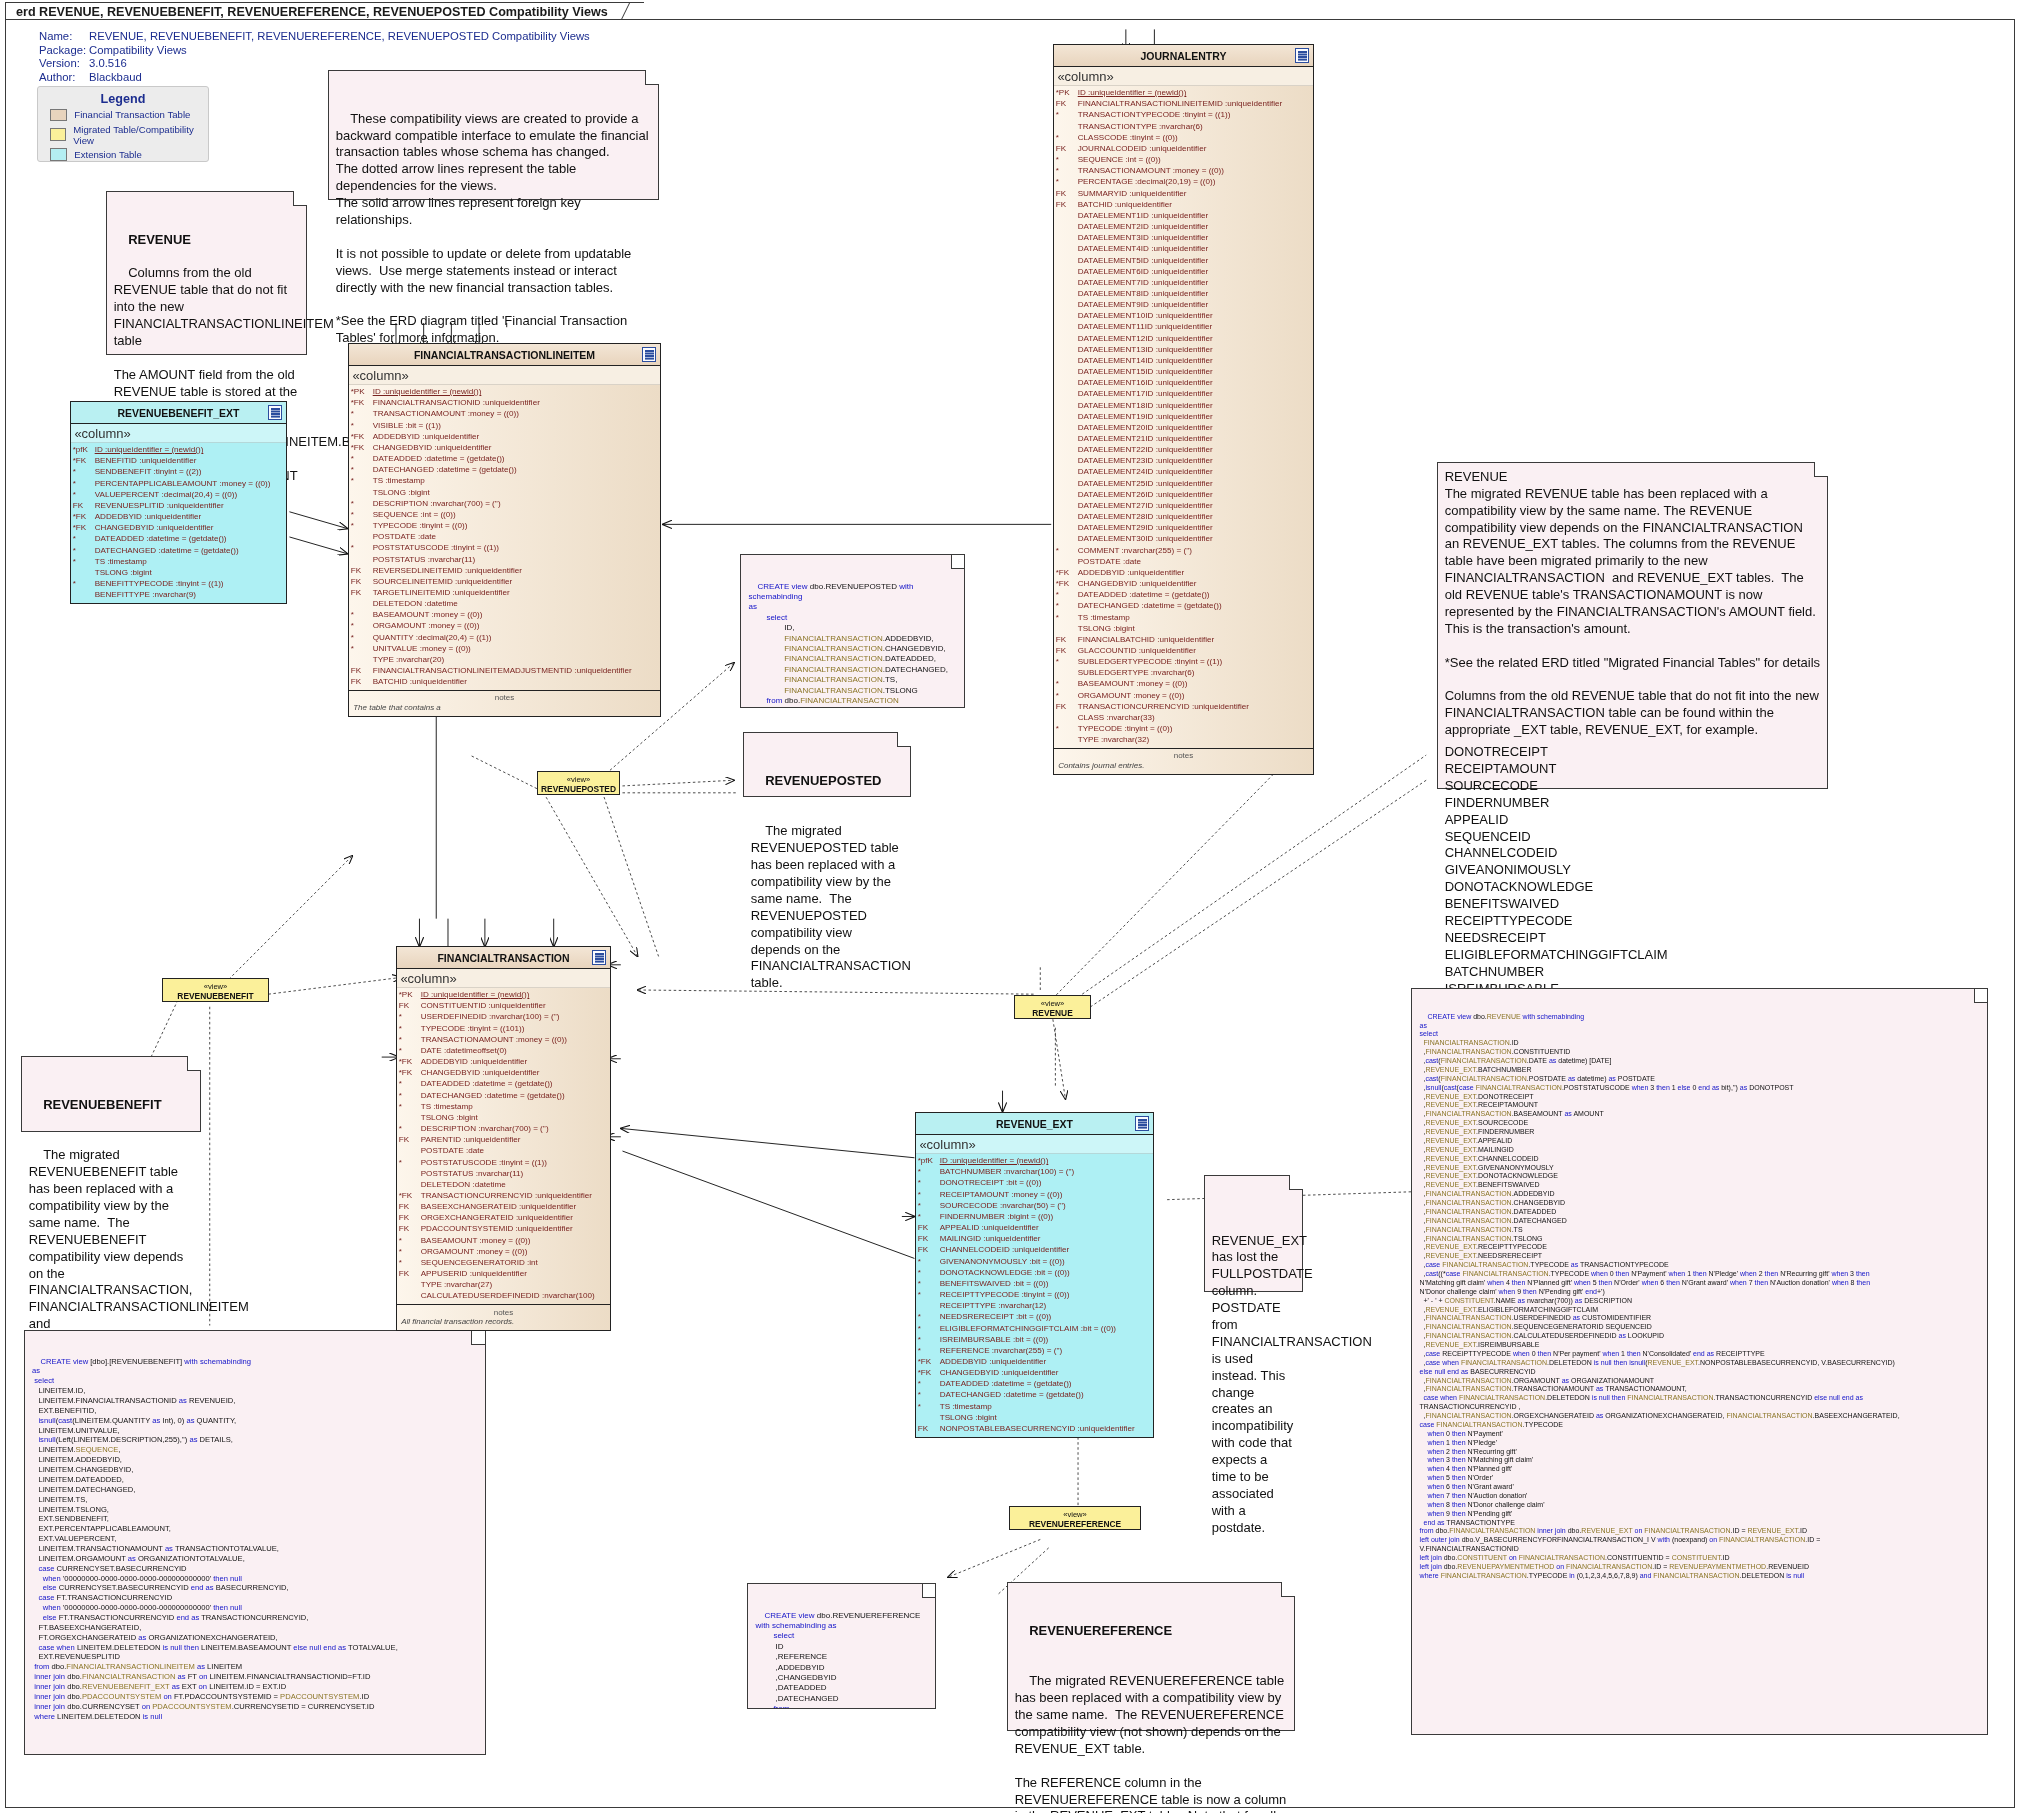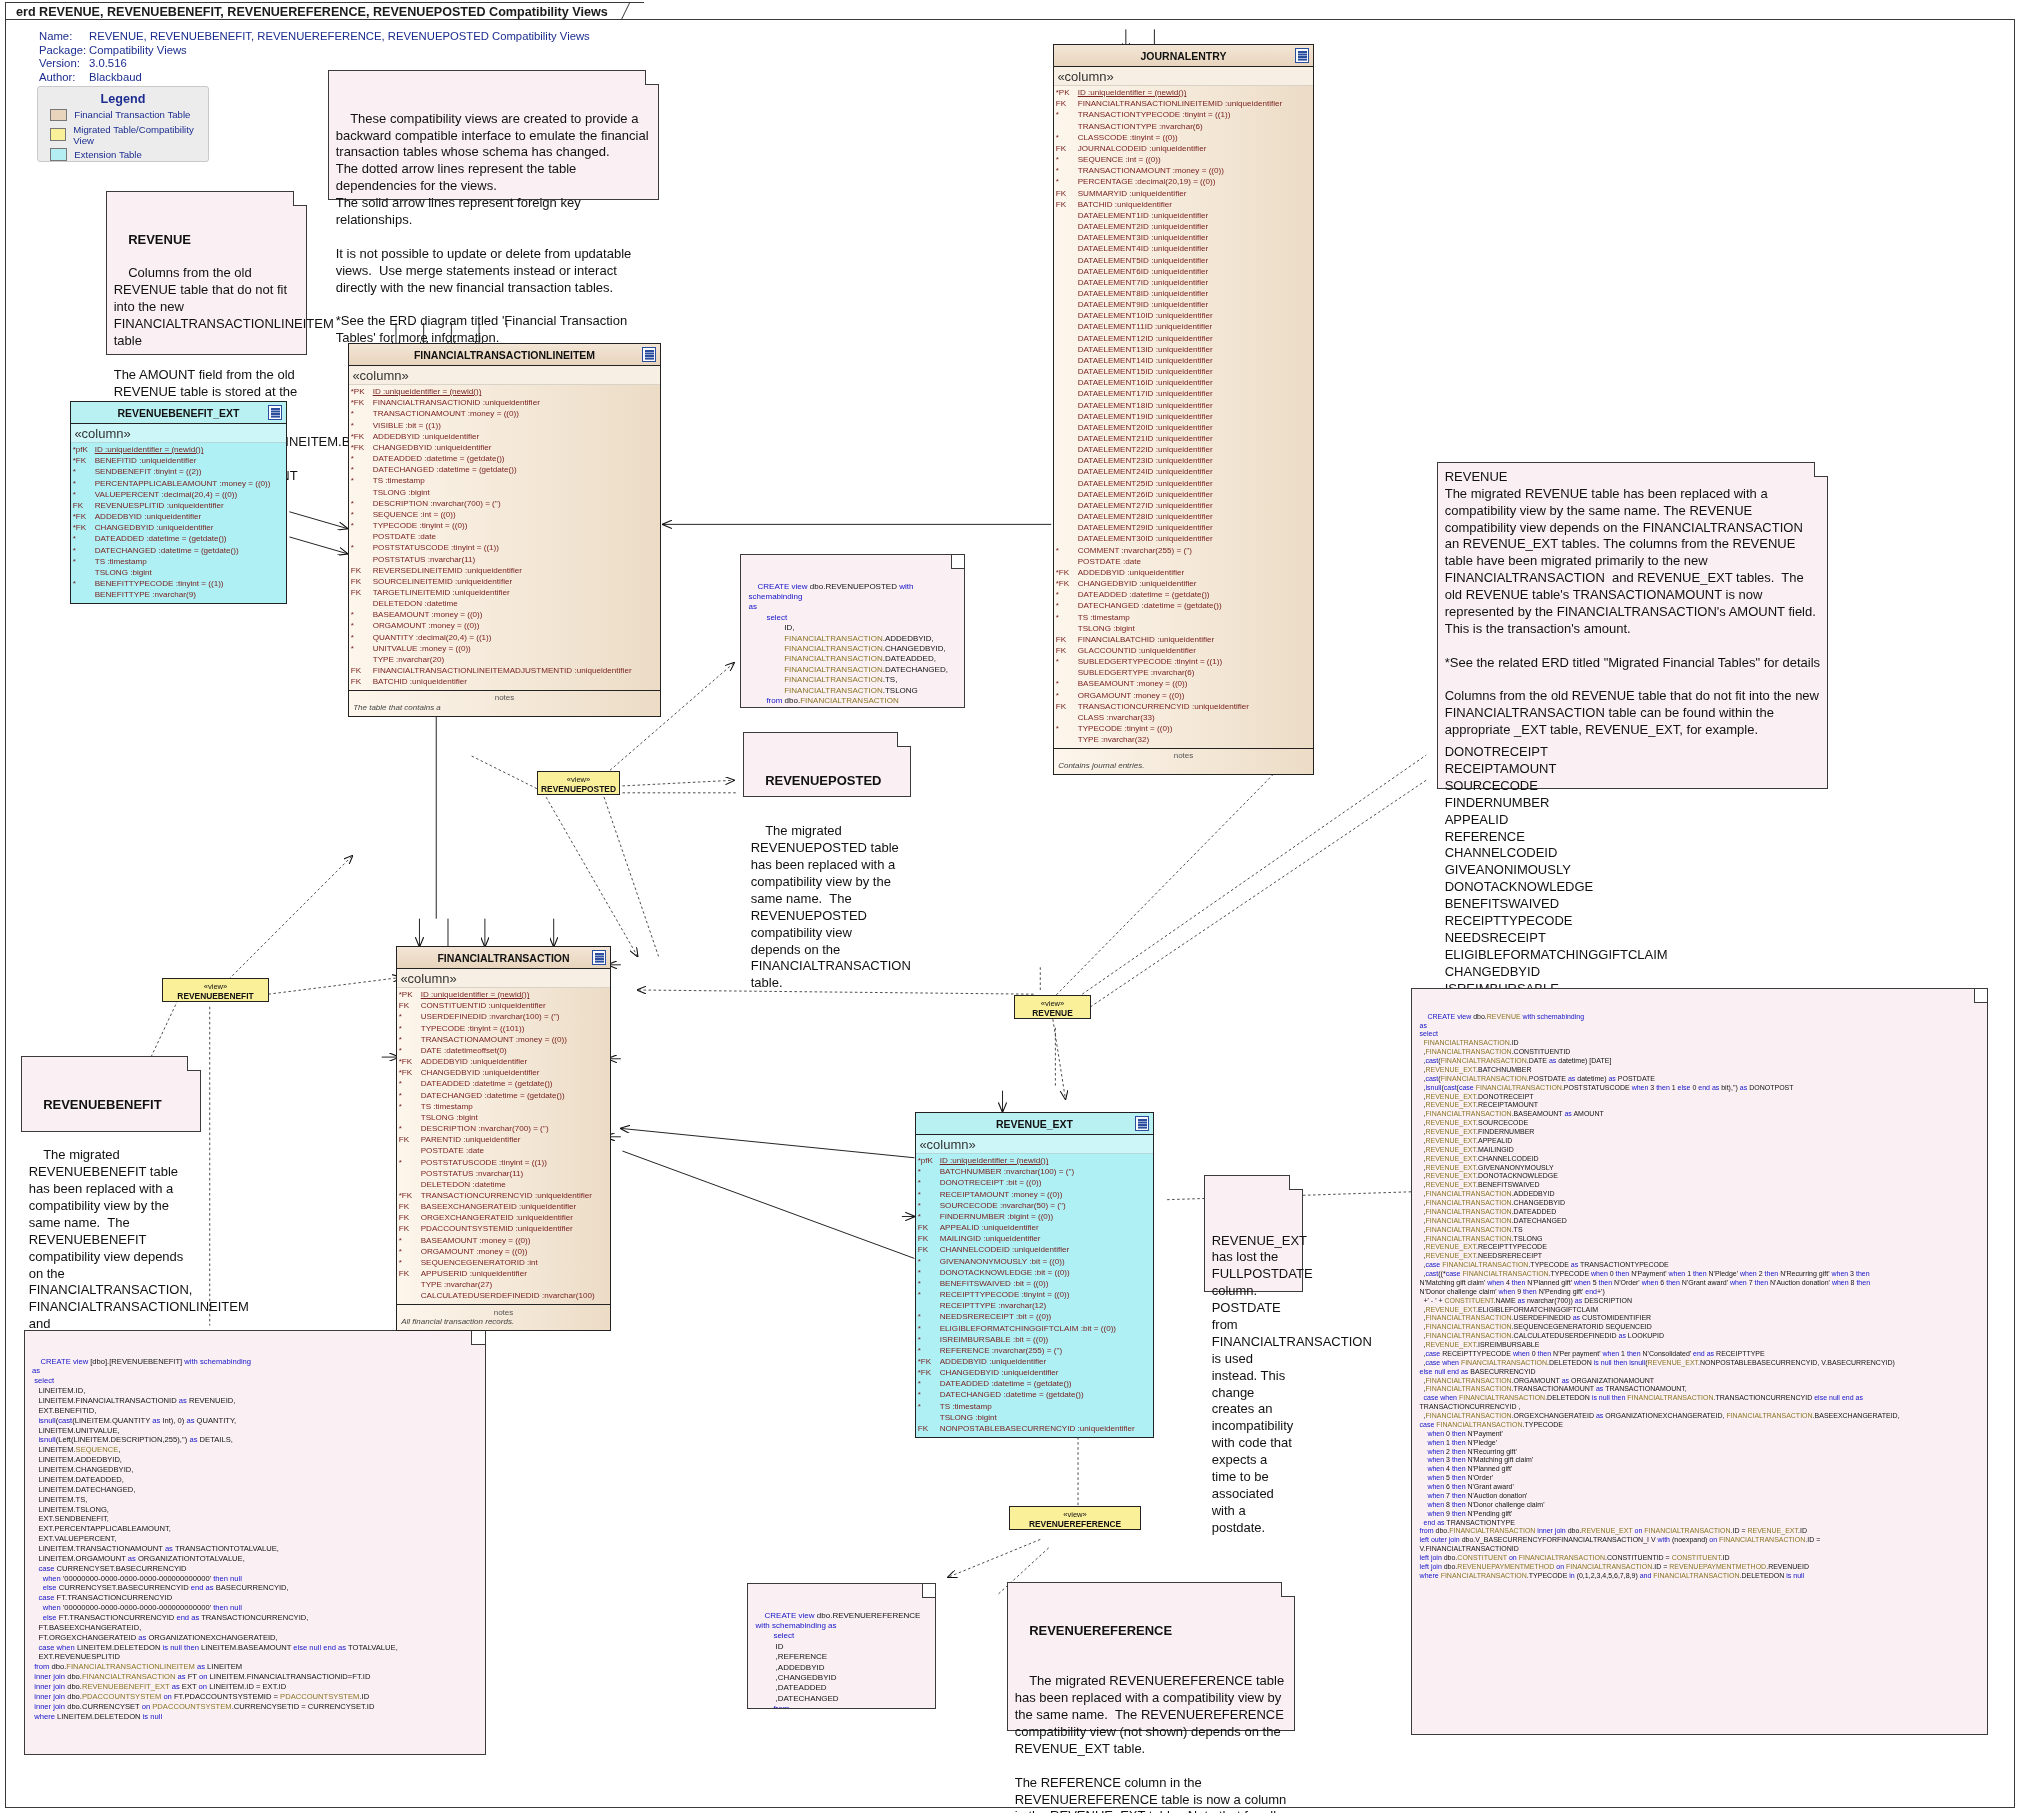--- a/index.html
+++ b/index.html
@@ -267,29 +267,29 @@
 
 *See the related ERD titled "Migrated Financial Tables" for details
 
 Columns from the old REVENUE table that do not fit into the new FINANCIALTRANSACTION table can be found within the appropriate _EXT table, REVENUE_EXT, for example.</div>
     <div id="rev-right-cols" style="margin-top:5px;">
         <div>DONOTRECEIPT</div>
         <div>RECEIPTAMOUNT</div>
         <div>SOURCECODE</div>
         <div>FINDERNUMBER</div>
         <div>APPEALID</div>
-        <div>REFERENCE</div>
+        <div>SEQUENCEID</div>
         <div>CHANNELCODEID</div>
         <div>GIVEANONIMOUSLY</div>
         <div>DONOTACKNOWLEDGE</div>
         <div>BENEFITSWAIVED</div>
         <div>RECEIPTTYPECODE</div>
         <div>NEEDSRECEIPT</div>
         <div>ELIGIBLEFORMATCHINGGIFTCLAIM</div>
-        <div>CHANGEDBYID</div>
+        <div>BATCHNUMBER</div>
         <div>ISREIMBURSABLE</div>
       </div>
   </div>
 
   <div class="note" style="left:743px; top:732px; width:168px; height:65px;">
     <span class="fold"></span>
     <span class="ttl">REVENUEPOSTED</span><br><br>
     <span>The migrated REVENUEPOSTED table has been replaced with a compatibility view by the same name.  The REVENUEPOSTED compatibility view depends on the FINANCIALTRANSACTION table.</span>
   </div>
 

